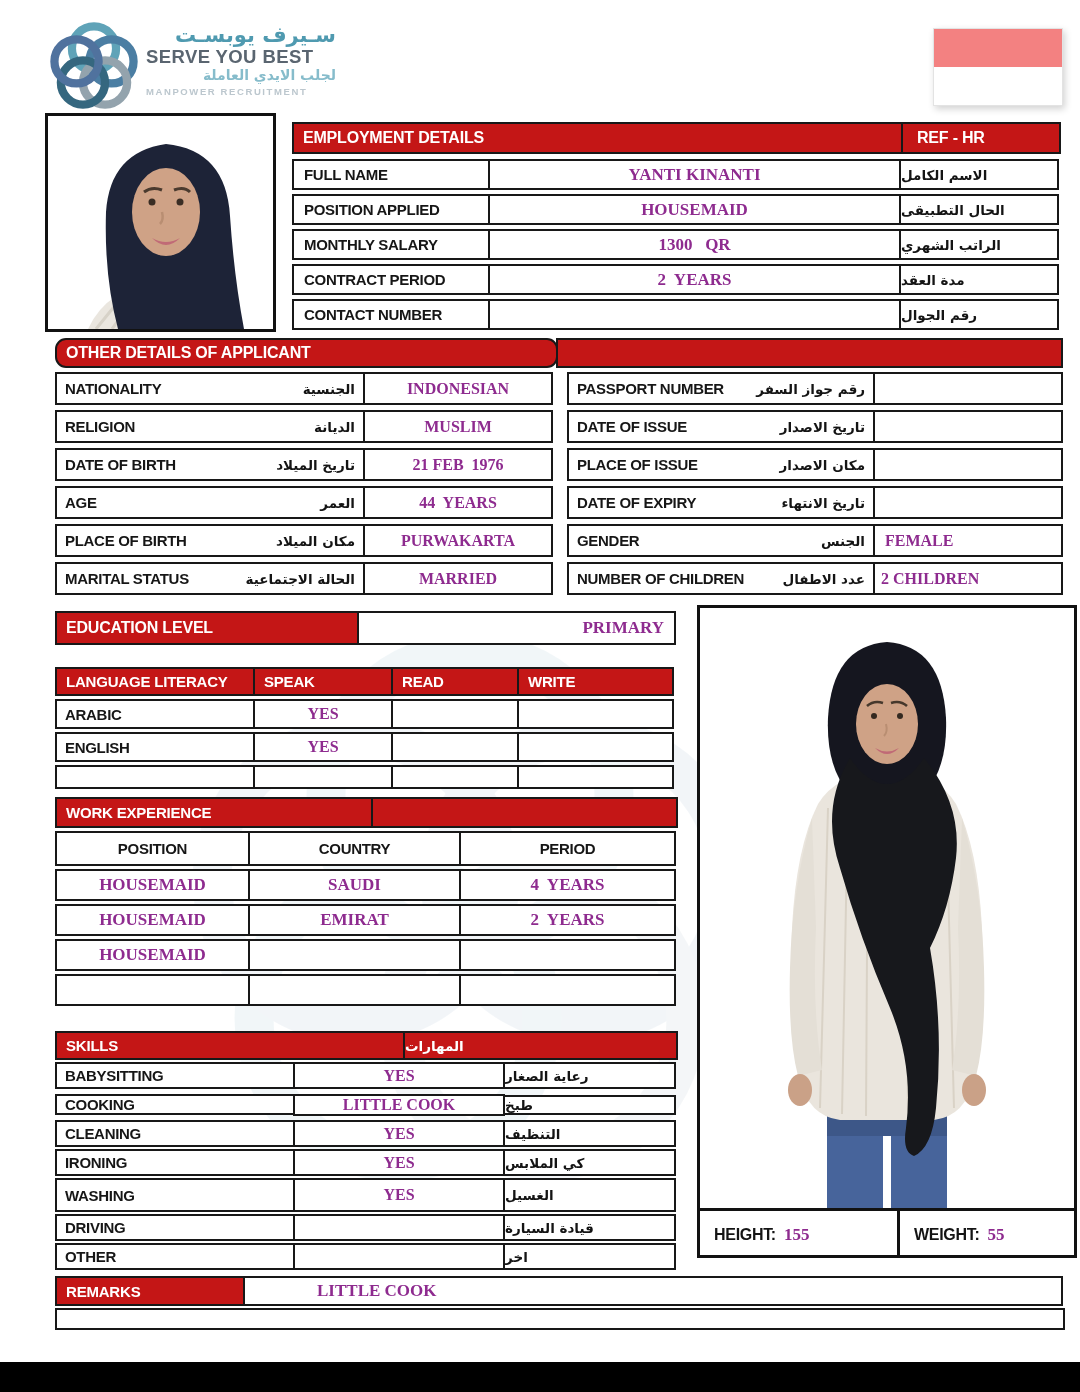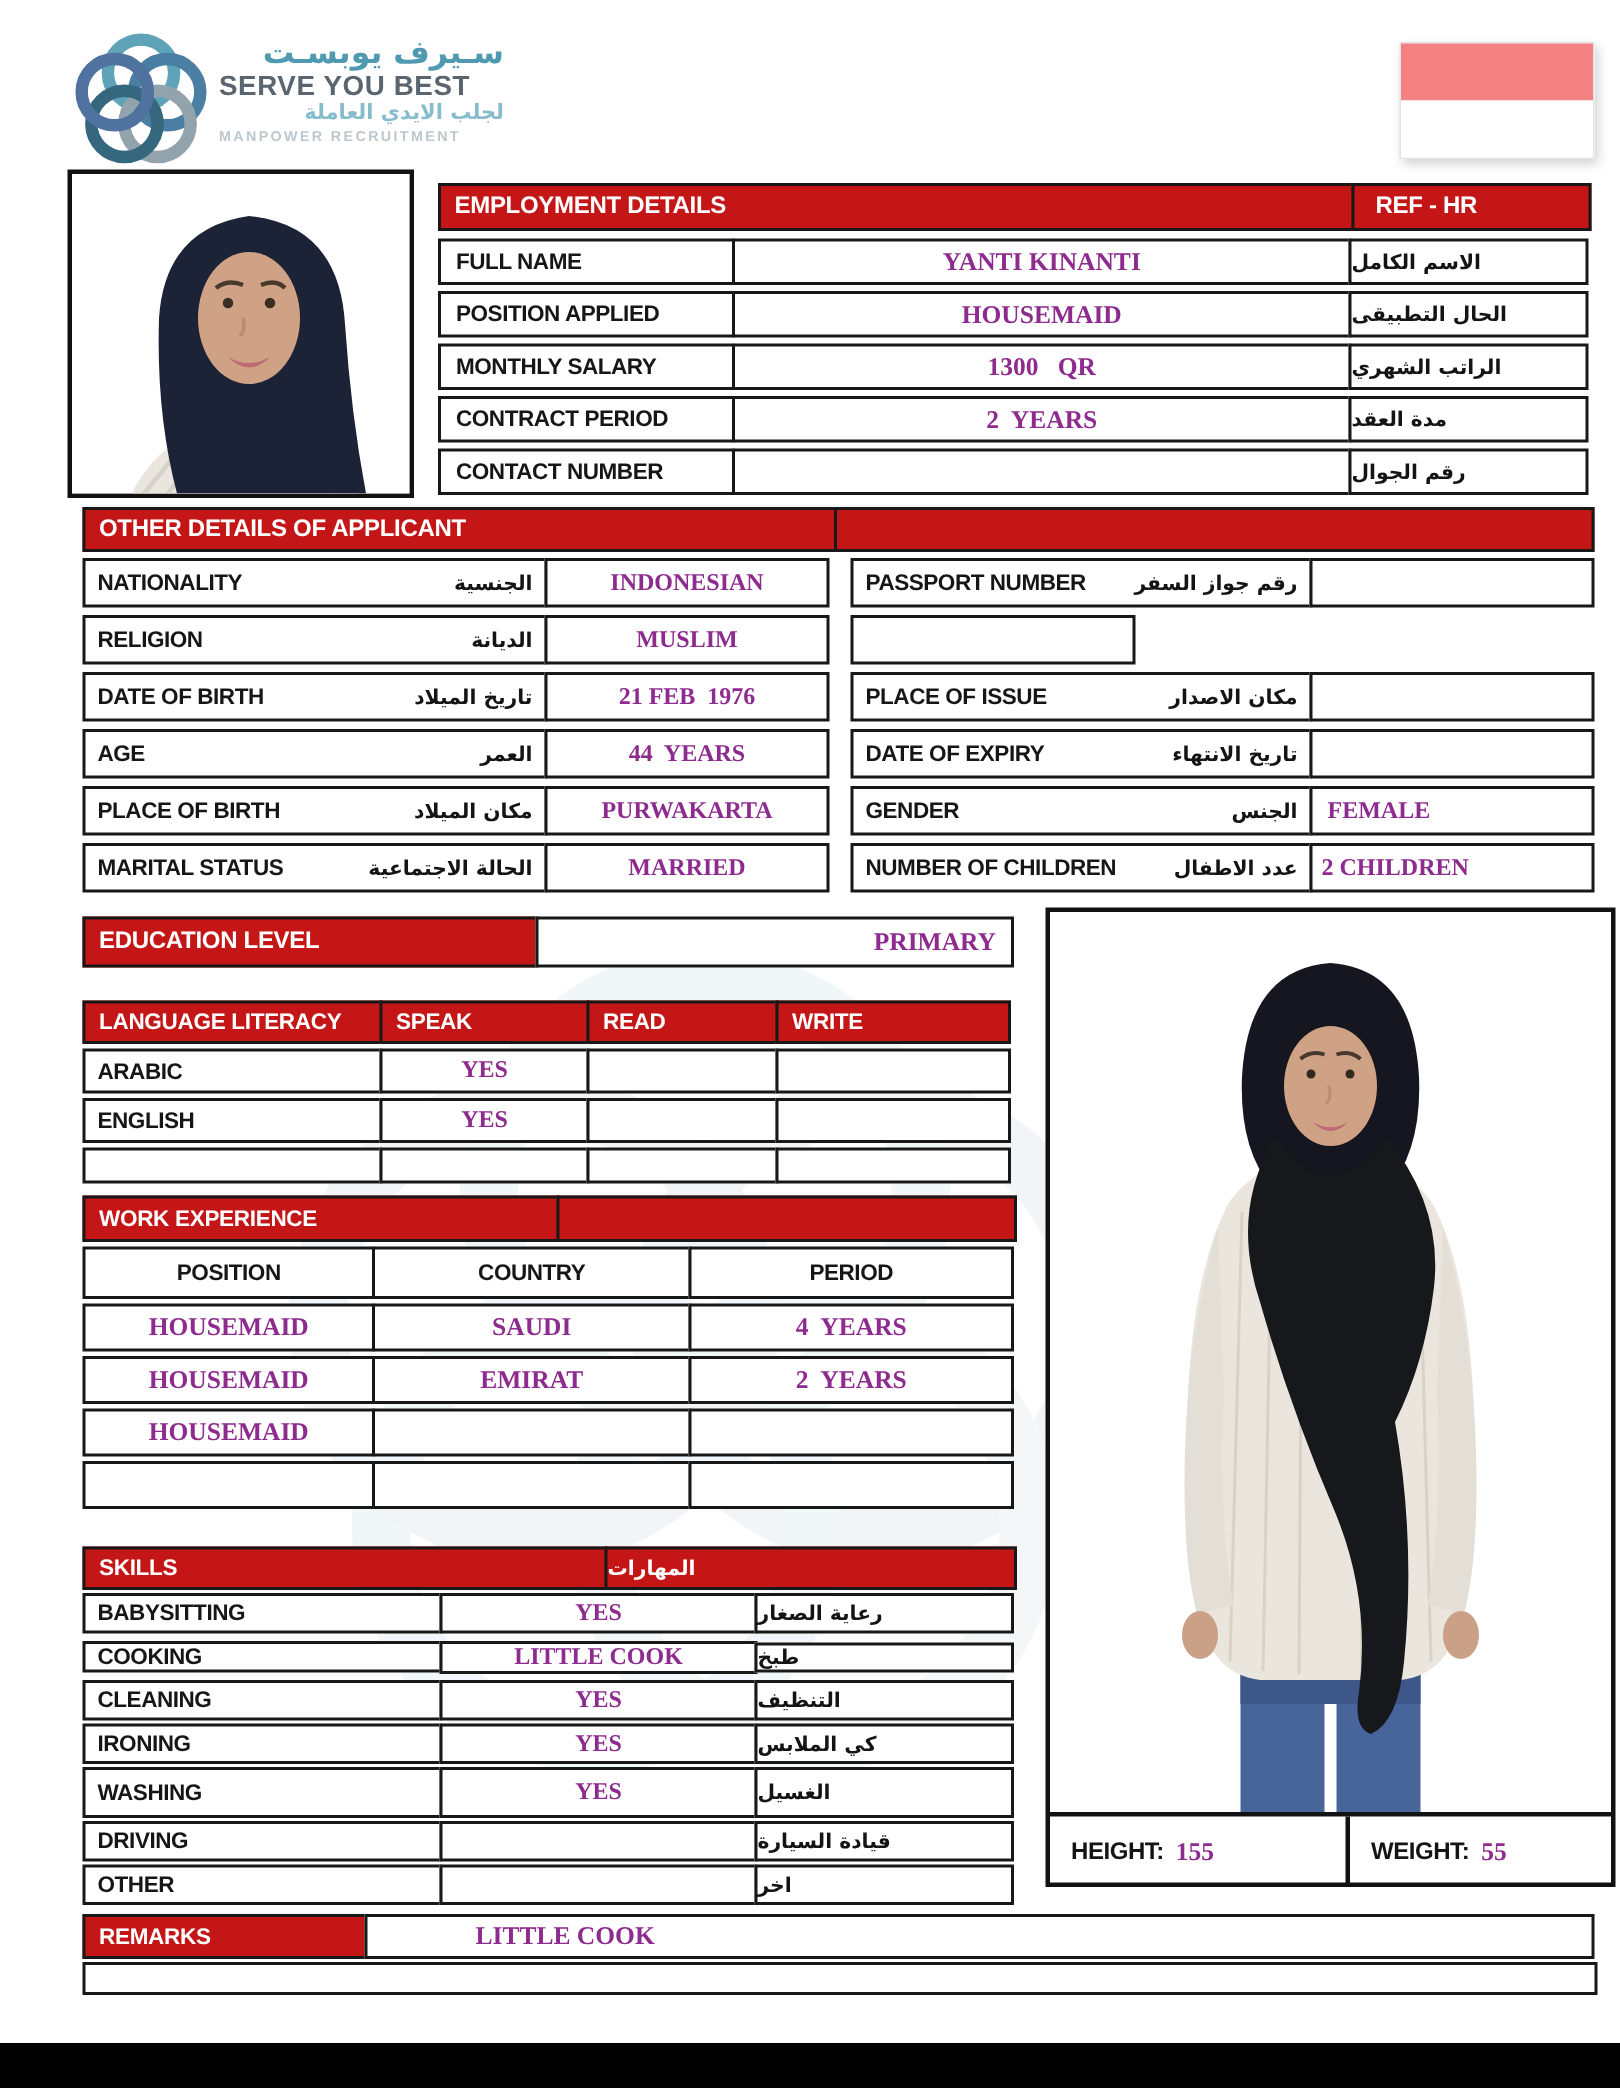--- a/index.html
+++ b/index.html
@@ -110,21 +110,21 @@
     </div>
     <div class="trow mt4" style="height:31px;">
       <div class="cell lbl" style="width:198px;">CONTACT NUMBER</div>
       <div class="cell val" style="width:413px;"></div>
       <div class="cell ar right" style="width:160px;">رقم الجوال</div>
     </div>
   </div>
 
   <div class="abs" style="left:55px;top:338px;width:1010px;">
     <div class="trow" style="height:30px;">
-      <div class="cell red hdr" style="width:503px;font-size:16px;">OTHER DETAILS OF APPLICANT</div>
+      <div class="cell red hdr" style="width:503px;font-size:16px;border-radius:11px;">OTHER DETAILS OF APPLICANT</div>
       <div class="cell red" style="width:507px;"></div>
     </div>
     <div style="display:flex;margin-top:4px;">
 
       <div style="width:500px;">
         <div class="trow" style="height:33px;">
           <div class="cell split" style="width:310px;gap:11px;">
               <span class="en">NATIONALITY</span>
               <span class="aa">الجنسية</span>
             </div>
@@ -170,20 +170,24 @@
 
       <div style="width:498px;">
         <div class="trow" style="height:33px;">
           <div class="cell split" style="width:308px;">
               <span class="en">PASSPORT NUMBER</span>
               <span class="aa">رقم جواز السفر</span>
             </div>
           <div class="cell val" style="width:190px;font-size:16px;"></div>
         </div>
         <div class="trow mt5" style="height:33px;">
+          <div class="cell split" style="width:308px;">
+              <span class="en">DATE OF ISSUE</span>
+              <span class="aa">تاريخ الاصدار</span>
+            </div>
           <div class="cell val" style="width:190px;font-size:16px;"></div>
         </div>
         <div class="trow mt5" style="height:33px;">
           <div class="cell split" style="width:308px;">
               <span class="en">PLACE OF ISSUE</span>
               <span class="aa">مكان الاصدار</span>
             </div>
           <div class="cell val" style="width:190px;font-size:16px;"></div>
         </div>
         <div class="trow mt5" style="height:33px;">

